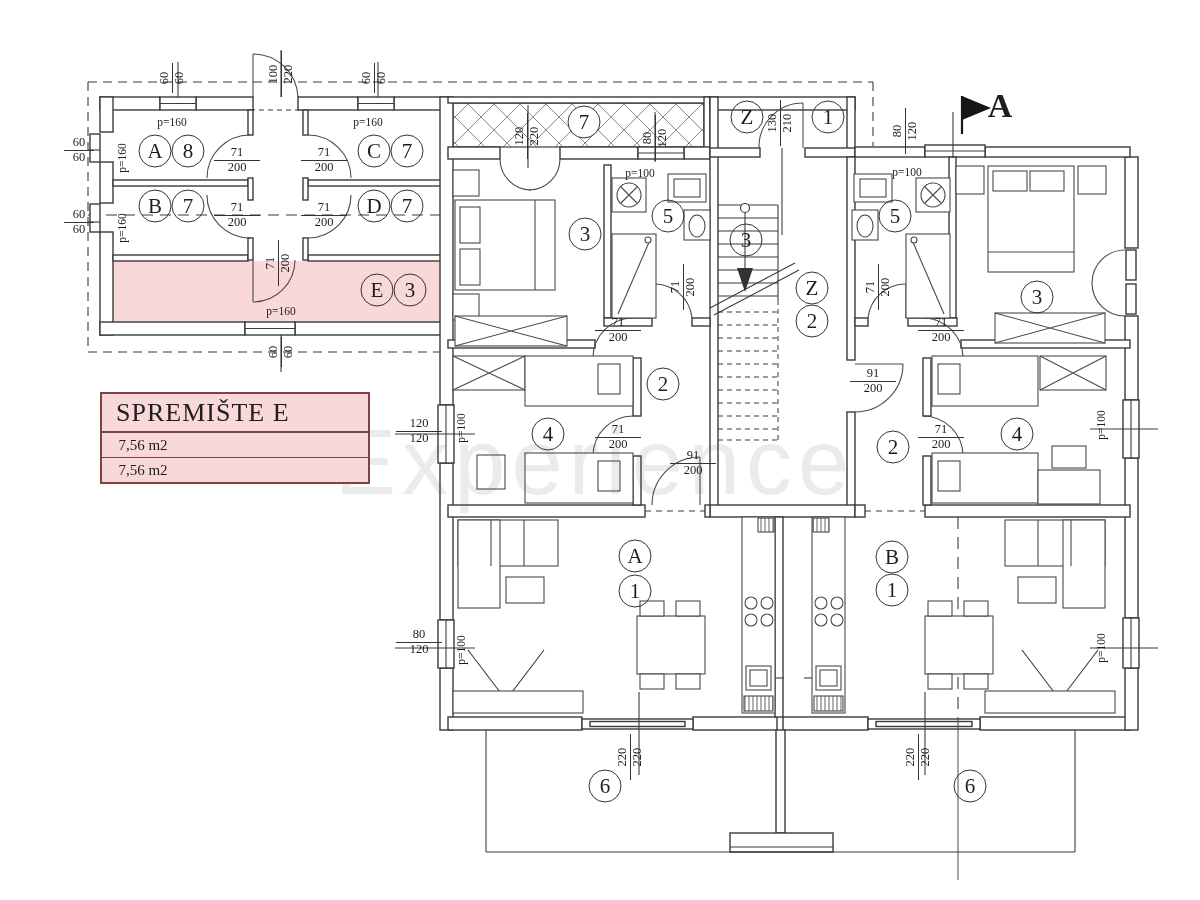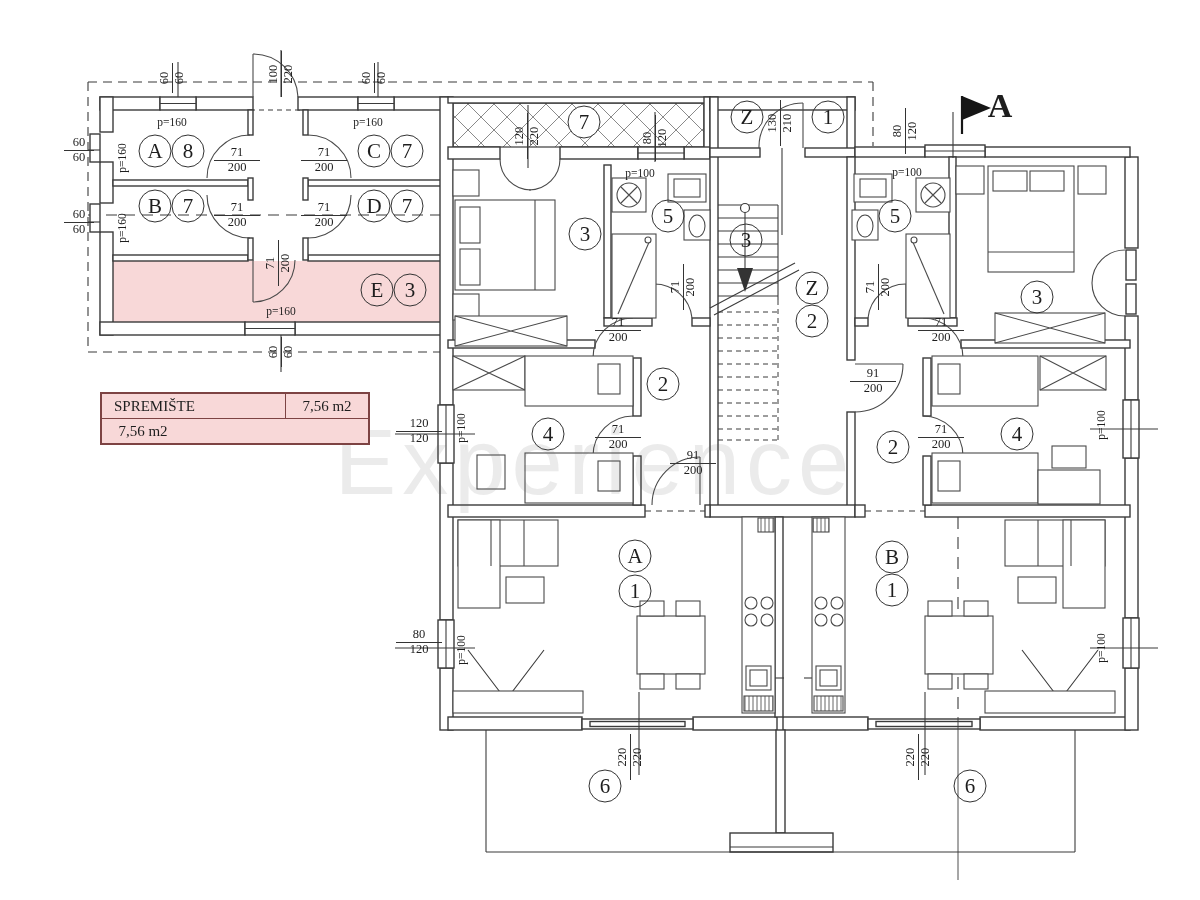--- a/index.html
+++ b/index.html
@@ -510,22 +510,22 @@
 <div class="pl rot" style="left:461px;top:428px;">p=100</div>
 <div class="pl rot" style="left:461px;top:650px;">p=100</div>
 <div class="pl rot" style="left:1101px;top:425px;">p=100</div>
 <div class="pl rot" style="left:1101px;top:648px;">p=100</div>
 
 <div class="flagA" style="left:1000px;top:106px;">A</div>
 
 <div class="wm">Experience</div>
 
 <div class="legend">
+  <div class="hd">SPREMIŠTE E</div>
   <div class="row">
-    <div class="nm">SPREMIŠTE</div>
     <div class="vl">7,56 m2</div>
   </div>
   <div class="row">
     <div class="vl">7,56 m2</div>
   </div>
 </div>
 
 </div>
 
 </body></html>

